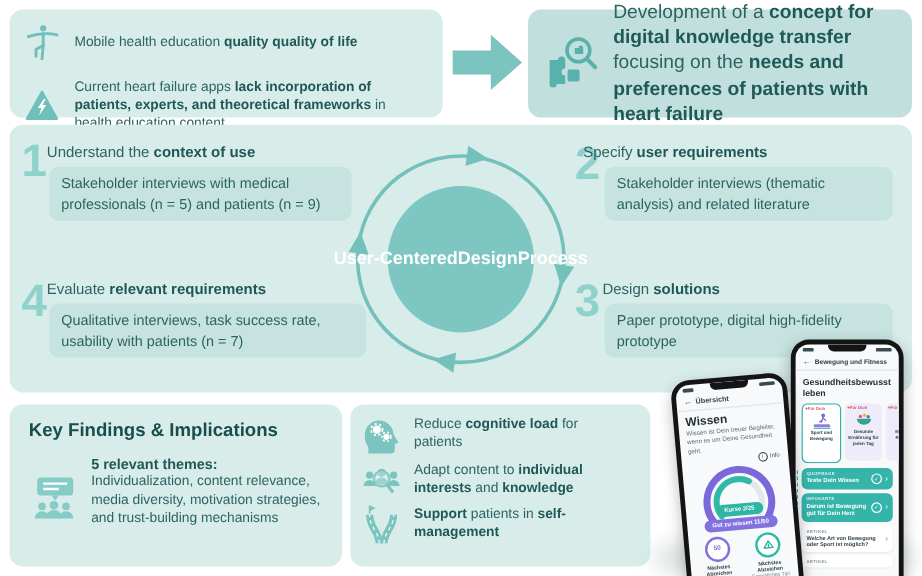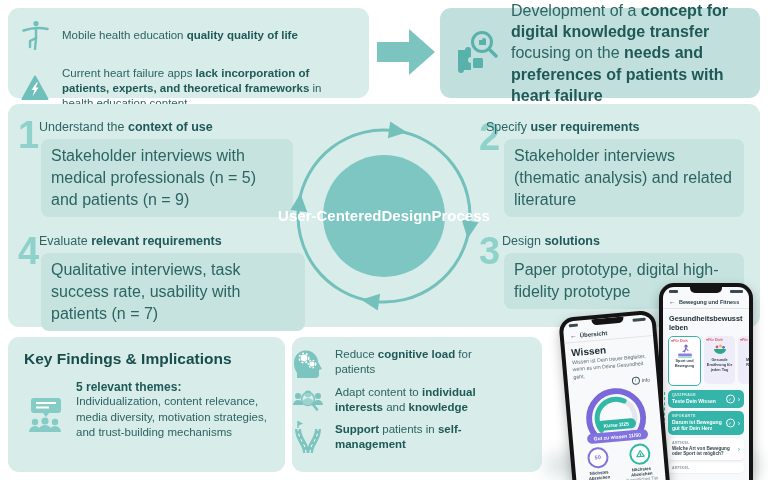--- a/index.html
+++ b/index.html
@@ -19,39 +19,39 @@
   .goal{left:440px;top:8px;width:320px;height:90px;background:#c1dfdc;display:flex;align-items:center;gap:13px;padding:0 12px;}
   .goal .txt{font-size:16px;line-height:1.33;color:#2b6462;width:248px;}
   .goal .txt b{color:#1e5957;}
 
   
   .process{left:8px;top:104px;width:752px;height:223px;}
   .step{position:absolute;}
   .num{position:absolute;font-size:38px;font-weight:bold;color:#8fd1cb;line-height:0.9;}
   .step-head{position:absolute;font-size:12.5px;color:#2b6462;white-space:nowrap;}
   .step-head b{color:#1e5957;}
-  .detail{position:absolute;background:#c6e3df;border-radius:8px;padding:6px 10px;font-size:16px;
+  .detail{position:absolute;background:#c6e3df;border-radius:8px;padding:6px 10px;font-size:12px;
           line-height:1.38;color:#2b6462;box-sizing:border-box;}
 
   .ringwrap{position:absolute;left:281px;top:17px;width:190px;height:190px;}
   .ringwrap svg{position:absolute;left:0;top:0;transform:rotate(8deg);}
   .circle-label{position:absolute;left:0;top:0;width:190px;height:190px;display:flex;flex-direction:row;
                 align-items:center;justify-content:center;}
   .circle-label span{display:block;color:#fff;font-weight:bold;font-size:15px;line-height:18.5px;text-align:center;}
 
   
   .findings{left:8px;top:337px;width:277px;height:135px;padding:13px 16px;}
   .f-title{font-size:15.5px;font-weight:bold;color:#174d4b;}
   .f-row{display:flex;gap:10px;margin-top:12px;align-items:flex-start;}
   .f-icon{flex:0 0 42px;display:flex;justify-content:center;margin-top:14px;}
   .f-bold{font-size:12px;font-weight:bold;color:#1e5957;}
   .f-text{font-size:11.5px;line-height:1.35;color:#2b6462;width:200px;}
 
   
-  .implications{left:292px;top:337px;width:250px;height:135px;padding:8px 0;}
+  .implications{left:292px;top:337px;width:250px;height:135px;padding:8px 10px;}
   .imp-item{display:flex;gap:11px;align-items:center;margin-bottom:6px;}
   .imp-icon{flex:0 0 32px;display:flex;justify-content:center;}
   .imp-txt{font-size:11.5px;line-height:1.32;color:#2b6462;width:172px;}
   .imp-txt b{color:#1e5957;}
 
   
   .shadow-ellipse{position:absolute;left:543px;top:444px;width:220px;height:42px;background:#bfcecc;
                   border-radius:50%;filter:blur(9px);opacity:.6;z-index:1;}
   .phone{position:absolute;background:#141414;border-radius:15px;padding:4px;box-sizing:border-box;
          box-shadow:0 5px 12px rgba(0,0,0,.28);}

